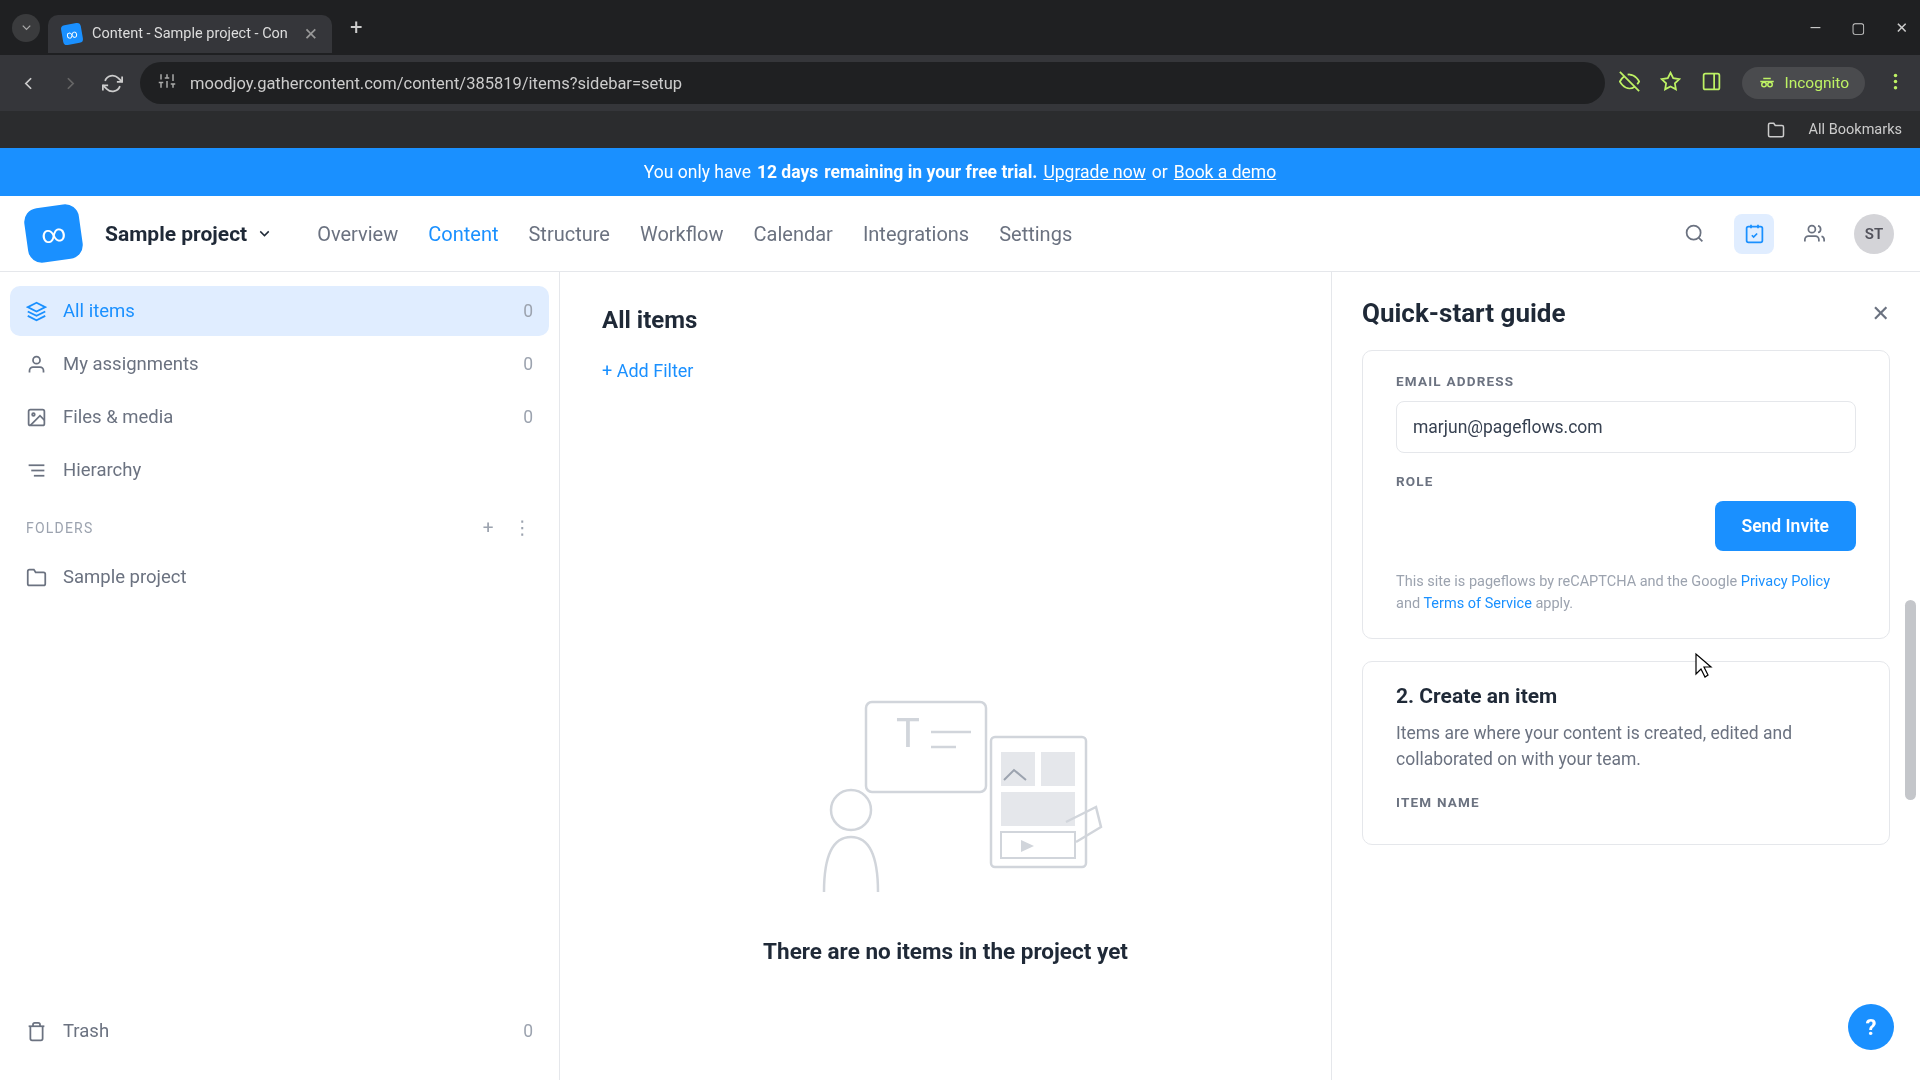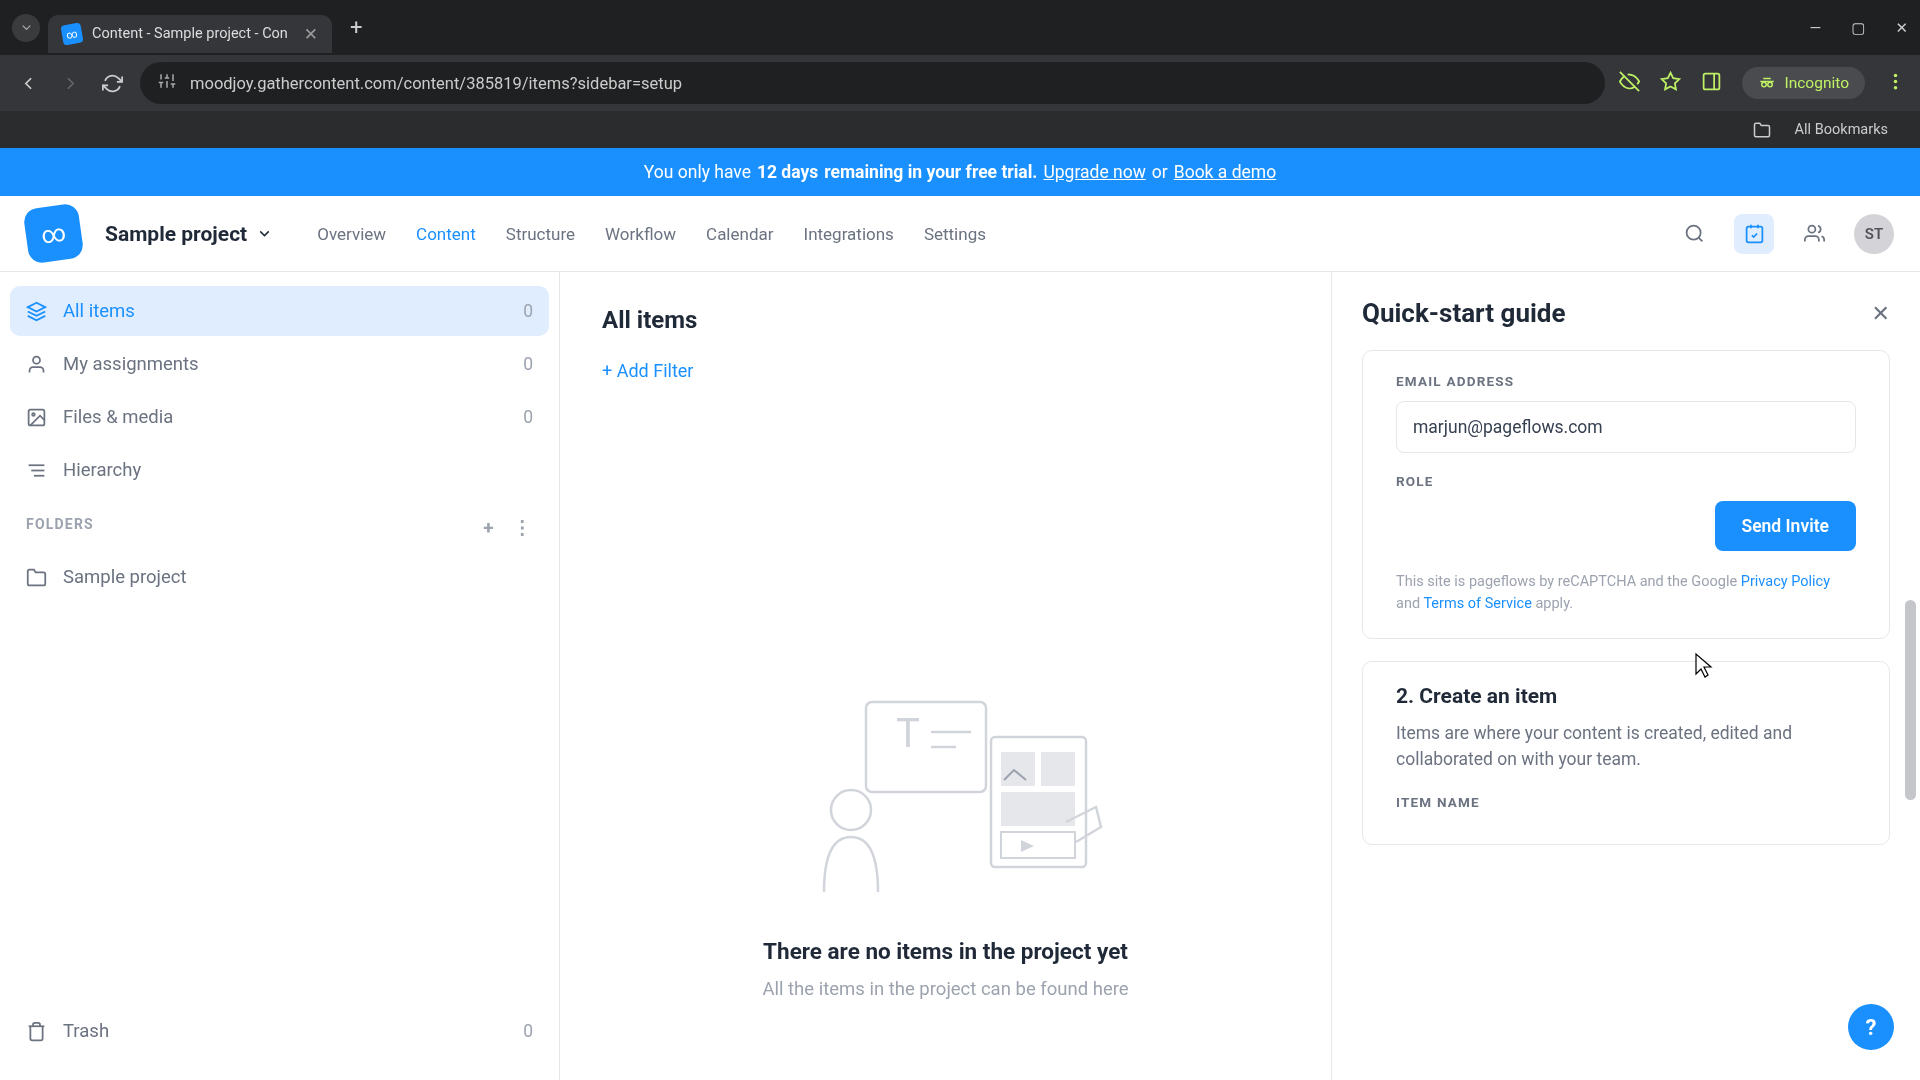--- a/index.html
+++ b/index.html
@@ -11,40 +11,40 @@
 .tab-close{color:#999;margin-left:6px;cursor:pointer;font-size:17px}
 .new-tab{color:#ccc;font-size:22px;margin-left:10px;cursor:pointer}
 .window-ctrls{margin-left:auto;display:flex;gap:30px;color:#ccc;font-size:15px}
 .url-bar{height:56px;background:#35363a;display:flex;align-items:center;padding:0 14px;gap:14px}
 .nav-back,.nav-fwd,.nav-reload{color:#ccc;cursor:pointer;display:flex;align-items:center;justify-content:center;width:28px}
 .nav-fwd{color:#666}
 .url-input{flex:1;background:#1f2022;border-radius:26px;height:42px;display:flex;align-items:center;padding:0 18px;color:#ccc;font-size:16.5px;gap:14px}
 .site-info{color:#aaa}
 .url-actions{display:flex;gap:20px;color:#bef264;align-items:center}
 .incognito{background:#4a4b4e;border-radius:22px;padding:7px 16px;display:flex;align-items:center;gap:8px;font-size:15.5px}
-.bookmarks-bar{height:37px;background:#2b2c2e;display:flex;align-items:center;justify-content:flex-end;padding:0 32px;color:#ccc;font-size:14.5px;gap:24px}
+.bookmarks-bar{height:37px;background:#2b2c2e;display:flex;align-items:center;justify-content:flex-end;padding:0 18px;color:#ccc;font-size:14.5px;gap:24px}
 .trial-banner{height:48px;background:#1a90ff;color:#fff;display:flex;align-items:center;justify-content:center;font-size:17.5px;gap:6px}
 .trial-banner a{color:#fff;text-decoration:underline}
 .app{display:flex;flex-direction:column;height:calc(1080px - 196px)}
 .app-header{height:76px;background:#fff;border-bottom:1px solid #e5e7eb;display:flex;align-items:center;padding:0 26px;gap:24px}
 .logo{width:55px;height:55px;background:#1a90ff;border-radius:14px;display:flex;align-items:center;justify-content:center;color:#fff;font-size:24px;transform:rotate(-8deg)}
 .project-sel{font-size:21px;font-weight:700;color:#1f2937;display:flex;align-items:center;gap:9px;cursor:pointer}
 .main-nav{display:flex;gap:30px;margin-left:20px}
-.main-nav a{color:#6b7280;font-size:17px;cursor:pointer}
+.main-nav a{color:#6b7280;font-size:20px;cursor:pointer}
 .main-nav a.active{color:#1a90ff}
 .header-actions{margin-left:auto;display:flex;gap:20px;align-items:center;color:#6b7280}
 .header-icon{cursor:pointer;display:flex;align-items:center;justify-content:center;width:40px;height:40px;border-radius:8px}
 .header-icon.active{background:#e0edff;color:#1a90ff}
 .avatar{width:40px;height:40px;background:#d4d4d8;border-radius:50%;display:flex;align-items:center;justify-content:center;font-size:15px;color:#52525b;font-weight:600}
 .app-body{display:flex;flex:1;overflow:hidden}
 .sidebar{width:560px;background:#fff;border-right:1px solid #e5e7eb;padding:14px 10px;display:flex;flex-direction:column;gap:3px}
 .side-item{display:flex;align-items:center;gap:16px;padding:14px 16px;border-radius:10px;color:#6b7280;font-size:18.5px;cursor:pointer}
 .side-item.active{background:#e0edff;color:#1a90ff}
 .side-count{margin-left:auto;color:#9ca3af;font-size:17.5px}
-.side-section{display:flex;align-items:flex-start;padding:18px 16px 10px;color:#9ca3af;font-size:14px;letter-spacing:1.2px;font-weight:700}
+.side-section{display:flex;align-items:center;padding:18px 16px 10px;color:#9ca3af;font-size:14px;letter-spacing:1.2px;font-weight:400}
 .side-section-actions{margin-left:auto;display:flex;gap:18px;color:#9ca3af;cursor:pointer;font-size:19px}
 .content{flex:1;padding:34px 42px;position:relative;background:#fff;border-right:1px solid #e5e7eb}
 .content h1{font-size:24px;color:#1f2937;font-weight:700}
 .add-filter{color:#1a90ff;font-size:18px;margin-top:26px;cursor:pointer}
 .empty{position:absolute;left:50%;top:52%;transform:translateX(-50%);text-align:center;width:680px}
 .empty-illus{width:340px;height:220px;margin:0 auto 26px;position:relative}
 .empty h2{font-size:22.5px;color:#1f2937;font-weight:700}
 .empty p{font-size:18.5px;color:#9ca3af;margin-top:14px}
 .guide{width:588px;padding:26px 30px;background:#fff;position:relative;overflow-y:auto}
 .guide-header{display:flex;align-items:center;margin-bottom:22px}
@@ -284,21 +284,20 @@
             <rect x="265" y="60" width="34" height="34" fill="#e5e7eb"></rect>
             <rect x="225" y="100" width="74" height="34" fill="#e5e7eb"></rect>
             <rect x="225" y="140" width="74" height="26" fill="none" stroke="#d1d5db" stroke-width="2"></rect>
             <polygon points="245 148 245 160 258 154" fill="#d1d5db"></polygon>
             <circle cx="75" cy="118" r="20" fill="none" stroke="#d1d5db" stroke-width="2.5"></circle>
             <path d="M48 200 Q48 145 75 145 Q102 145 102 200" fill="none" stroke="#d1d5db" stroke-width="2.5"></path>
             <path d="M290 130 L320 115 L325 135 L300 150" fill="none" stroke="#d1d5db" stroke-width="2.5"></path>
           </svg>
         </div>
         <h2>There are no items in the project yet</h2>
-        <p>All the items in the project can be found here</p>
       </div>
     </div>
 
     <div class="guide">
       <div class="guide-scroll"></div>
       <div class="guide-header">
         <h2>Quick-start guide</h2>
         <span class="guide-close">✕</span>
       </div>
 

